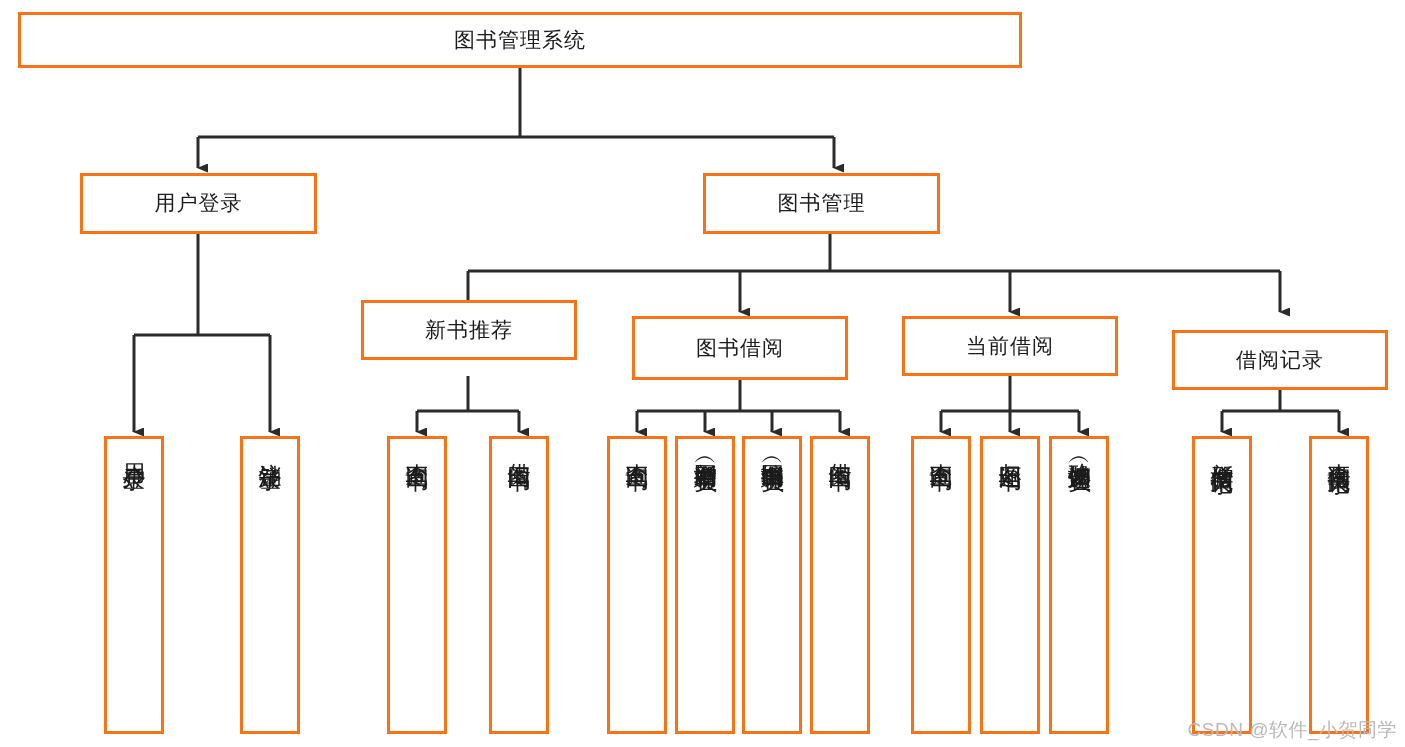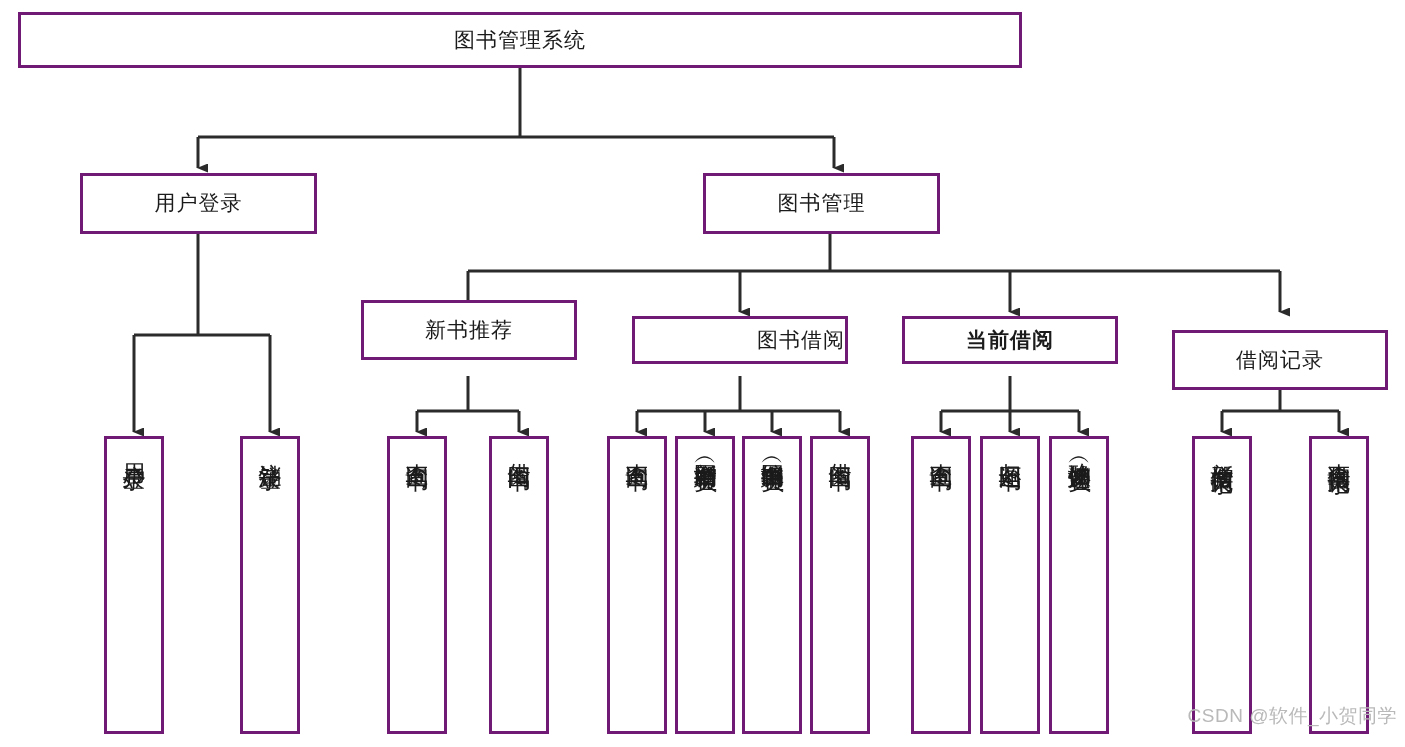--- a/index.html
+++ b/index.html
@@ -20,21 +20,21 @@
     position: absolute;
     left: 0; top: 0;
     width: 1405px;
     height: 747px;
     pointer-events: none;
   }
   .node {
     position: absolute;
     box-sizing: border-box;
     background: #ffffff;
-    border: 3px solid #701a75;
+    border: 3px solid #f97316;
     display: flex;
     align-items: center;
     justify-content: center;
     color: #1b1b1b;
   }
   .node .label {
     font-size: 21px;
     line-height: 1.25;
     letter-spacing: 1px;
     white-space: nowrap;
@@ -55,21 +55,21 @@
     max-height: 285px;
   }
   .node.vertical.tall .label {
     max-height: 290px;
     letter-spacing: 1px;
     line-height: 1.12;
   }
   .watermark {
     position: absolute;
     right: 8px;
-    bottom: 18px;
+    bottom: 4px;
     font-size: 19px;
     color: #b9b9b9;
     letter-spacing: 0.5px;
     white-space: nowrap;
     font-family: "Liberation Sans", "DejaVu Sans", sans-serif;
   }
 </style>
 </head>
 <body>
 
@@ -135,24 +135,24 @@
   <div class="node" style="left:80px; top:173px; width:237px; height:61px;">
     <span class="label">用户登录</span>
   </div>
   <div class="node" style="left:703px; top:173px; width:237px; height:61px;">
     <span class="label">图书管理</span>
   </div>
 
   <div class="node" style="left:361px; top:300px; width:216px; height:60px;">
     <span class="label">新书推荐</span>
   </div>
-  <div class="node" style="left:632px; top:316px; width:216px; height:48px;justify-content:flex-end;">
+  <div class="node" style="left:632px; top:316px; width:216px; height:64px;">
     <span class="label">图书借阅</span>
   </div>
-  <div class="node" style="left:902px; top:316px; width:216px; height:48px;font-weight:bold;">
+  <div class="node" style="left:902px; top:316px; width:216px; height:60px;">
     <span class="label">当前借阅</span>
   </div>
   <div class="node" style="left:1172px; top:330px; width:216px; height:60px;">
     <span class="label">借阅记录</span>
   </div>
 
   <div class="node vertical" style="left:104px; top:436px; width:60px; height:298px;">
     <span class="label">用户登录</span>
   </div>
   <div class="node vertical" style="left:240px; top:436px; width:60px; height:298px;">

